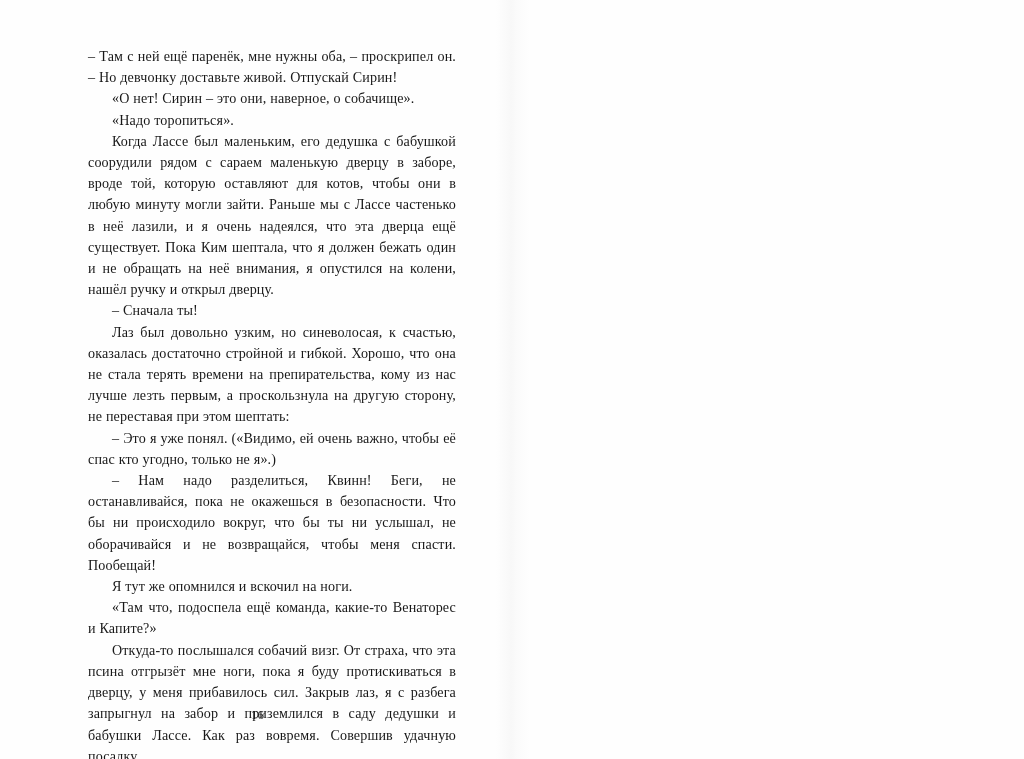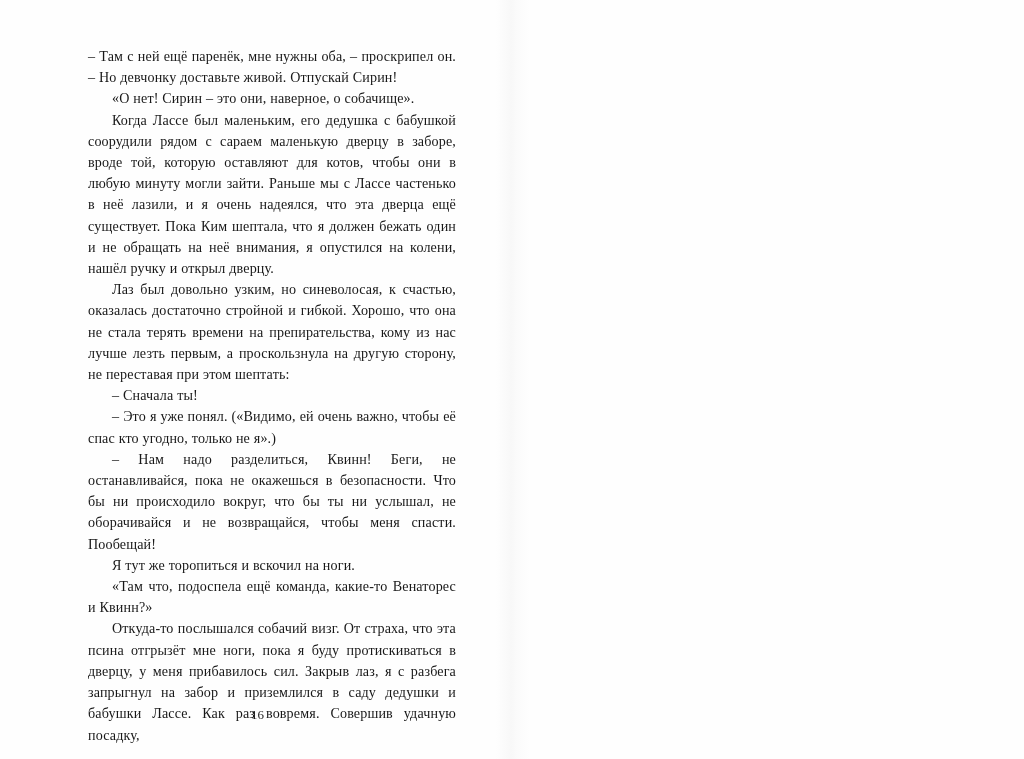--- a/index.html
+++ b/index.html
@@ -99,27 +99,28 @@
 <div class="spread">
 
   <div class="paper-left"></div>
   <div class="paper-right"></div>
   <div class="gutter-shadow"></div>
 
   <div class="page page-left">
     <div class="textblock">
       <p class="para cont">– Там с ней ещё паренёк, мне нужны оба, – проскрипел он. – Но девчонку доставьте живой. Отпускай Сирин!</p>
       <p class="para">«О нет! Сирин – это они, наверное, о собачище».</p>
+      <p class="para">«Надо торопиться».</p>
       <p class="para">Когда Лассе был маленьким, его дедушка с бабушкой соорудили рядом с сараем маленькую дверцу в заборе, вроде той, которую оставляют для котов, чтобы они в любую минуту могли зайти. Раньше мы с Лассе частенько в неё лазили, и я очень надеялся, что эта дверца ещё существует. Пока Ким шептала, что я должен бежать один и не обращать на неё внимания, я опустился на колени, нашёл ручку и открыл дверцу.</p>
+      <p class="para">– Сначала ты!</p>
       <p class="para">Лаз был довольно узким, но синеволосая, к счастью, оказалась достаточно стройной и гибкой. Хорошо, что она не стала терять времени на препирательства, кому из нас лучше лезть первым, а проскользнула на другую сторону, не переставая при этом шептать:</p>
-      <p class="para">– Сначала ты!</p>
       <p class="para">– Это я уже понял. («Видимо, ей очень важно, чтобы её спас кто угодно, только не я».)</p>
       <p class="para">– Нам надо разделиться, Квинн! Беги, не останавливайся, пока не окажешься в безопасности. Что бы ни происходило вокруг, что бы ты ни услышал, не оборачивайся и не возвращайся, чтобы меня спасти. Пообещай!</p>
-      <p class="para">Я тут же торопиться и вскочил на ноги.</p>
-      <p class="para">«Там что, подоспела ещё команда, какие-то Венаторес и Квинн?»</p>
+      <p class="para">Я тут же опомнился и вскочил на ноги.</p>
+      <p class="para">«Там что, подоспела ещё команда, какие-то Венаторес и Капите?»</p>
       <p class="para">Откуда-то послышался собачий визг. От страха, что эта псина отгрызёт мне ноги, пока я буду протискиваться в дверцу, у меня прибавилось сил. Закрыв лаз, я с разбега запрыгнул на забор и приземлился в саду дедушки и бабушки Лассе. Как раз вовремя. Совершив удачную посадку,</p>
     </div>
     <div class="folio">16</div>
   </div>
 
   <div class="page page-right">
     
     
   </div>
 

